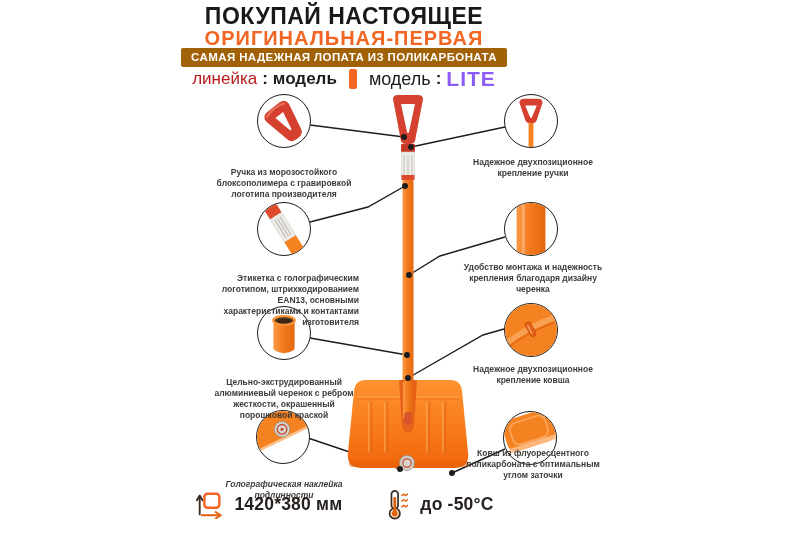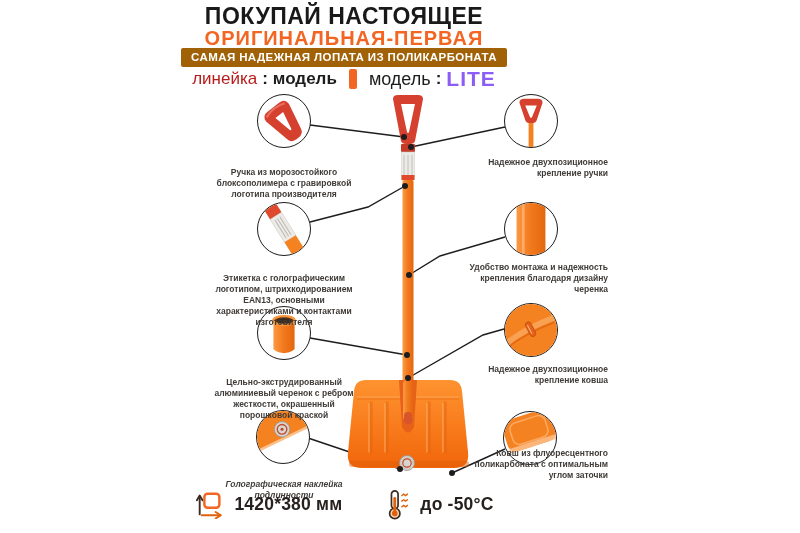--- a/index.html
+++ b/index.html
@@ -20,21 +20,21 @@
   .s-lite{font-size:21px;font-weight:800;color:#8b5cf6;letter-spacing:1px;}
   .divider{display:inline-block;width:8px;height:20px;background:#F26522;border-radius:2px;margin:0 7px;}
   
   .circ{position:absolute;width:54px;height:54px;border:1.6px solid #1d1d1d;border-radius:50%;
         background:#fff;overflow:hidden;box-sizing:border-box;z-index:3;}
   .circ svg{display:block;width:100%;height:100%;}
   
   .feat{position:absolute;width:150px;text-align:center;font-size:8.5px;line-height:1.3;
         font-weight:700;color:#3f3b38;z-index:3;}
   .feat.left{left:209px;margin-top:12px;}
-  .feat.right{left:458px;text-align:right;}
+  .feat.right{left:458px;}
   
   .art{position:absolute;left:0;top:0;z-index:1;}
   
   .specs{position:absolute;left:0;right:0;top:488px;display:flex;justify-content:center;
          align-items:center;gap:44px;z-index:3;}
   .spec{display:flex;align-items:center;gap:8px;}
   .spec-val{font-size:17.5px;font-weight:700;color:#26211e;letter-spacing:.2px;}
 </style>
 </head>
 <body>
@@ -199,21 +199,21 @@
     <svg viewBox="0 0 54 54">
       <g transform="rotate(-18 27 22)">
         <rect x="1" y="2" width="52" height="34" rx="9" fill="#F58220"></rect>
         <rect x="8" y="7" width="38" height="23" rx="7" fill="none" stroke="#FBA963" stroke-width="1.6"></rect>
         <rect x="1" y="31" width="52" height="5" rx="2.5" fill="#FBC18C" opacity="0.85"></rect>
       </g>
     </svg>
   </div>
 
   <div class="feat left" style="top:155px;">Ручка из морозостойкого блоксополимера с гравировкой логотипа производителя</div>
-  <div class="feat left" style="top:261px;">Этикетка с голографическим логотипом, штрихкодированием EAN13, основными характеристиками и контактами изготовителя</div>
+  <div class="feat left" style="top:261px;text-align:right;">Этикетка с голографическим логотипом, штрихкодированием EAN13, основными характеристиками и контактами изготовителя</div>
   <div class="feat left" style="top:365px;">Цельно-экструдированный алюминиевый черенок с ребром жесткости, окрашенный порошковой краской</div>
   <div class="feat left" style="top:467px;font-style:italic;">Голографическая наклейка подлинности</div>
 
   <div class="feat right" style="top:157px;">Надежное двухпозиционное крепление ручки</div>
   <div class="feat right" style="top:262px;">Удобство монтажа и надежность крепления благодаря дизайну черенка</div>
   <div class="feat right" style="top:364px;">Надежное двухпозиционное крепление ковша</div>
   <div class="feat right" style="top:448px;">Ковш из флуоресцентного поликарбоната с оптимальным углом заточки</div>
 
   <div class="specs">
     <div class="spec">

